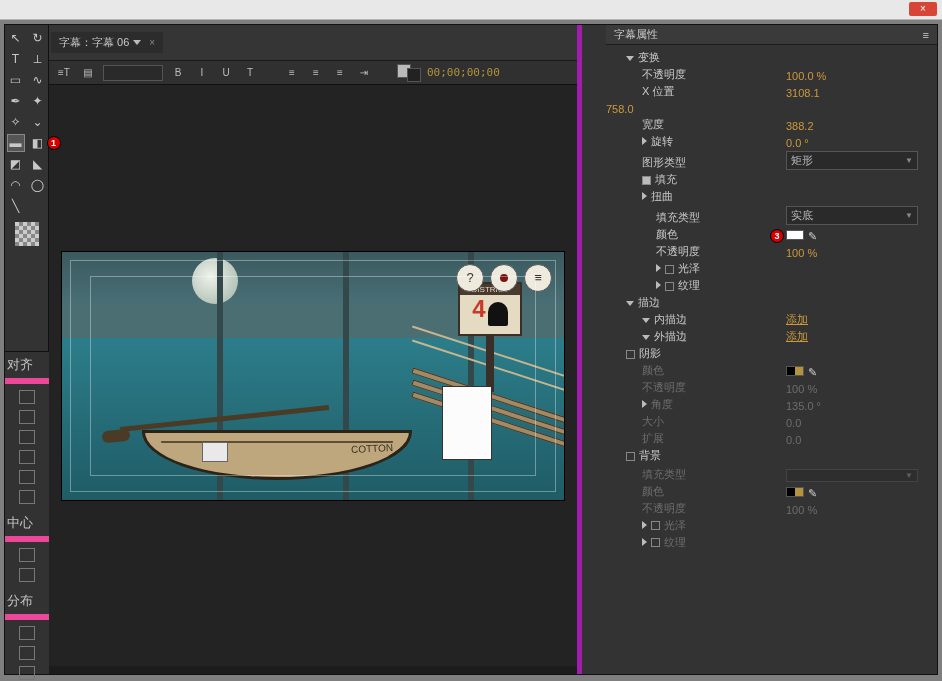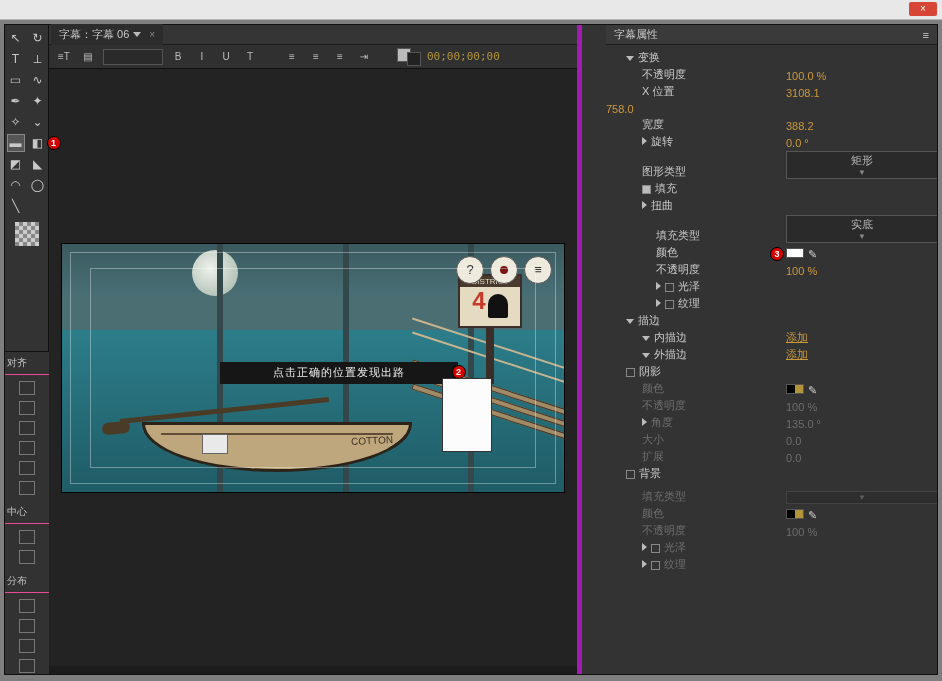--- a/index.html
+++ b/index.html
@@ -19,21 +19,21 @@
   linear-gradient(-45deg,#888 25%,transparent 25%),
   linear-gradient(45deg,transparent 75%,#888 75%),
   linear-gradient(-45deg,transparent 75%,#888 75%);
   background-size:8px 8px; background-position:0 0,0 4px,4px -4px,-4px 0; background-color:#ccc; margin-top:4px;}
 .mk1 { position:relative;}
 .marker { position:absolute; width:14px; height:14px; border-radius:50%; background:#d60000; border:1px solid #000; color:#fff; font-size:9px; display:flex; align-items:center; justify-content:center; font-weight:bold;}
 .mk1 .marker { right:-14px; top:2px;}
 
 
 .canvas-area { flex:1; background:#232323; display:flex; flex-direction:column; }
-.canvas-top { height:20px; background:#353535; display:flex; align-items:center; border-bottom:1px solid #1a1a1a;}
+.canvas-top { height:36px; background:#353535; display:flex; align-items:center; border-bottom:1px solid #1a1a1a;}
 .tab { background:#2c2c2c; color:#c8c8c8; padding:3px 8px; margin-left:2px; display:flex; align-items:center; gap:4px;}
 .tab .x { font-size:10px; color:#888;}
 .tools-row { height:24px; background:#303030; display:flex; align-items:center; padding:0 6px; gap:6px; color:#aaa; border-bottom:1px solid #111;}
 .ticon { width:18px; height:16px; display:inline-flex; align-items:center; justify-content:center; color:#bcbcbc; font-size:10px;}
 .timecode { color:#b3943a; font-family:monospace; font-size:11px;}
 .swatch-pair { display:flex;}
 .swatch-pair .a{ width:14px;height:14px;background:#bbb;border:1px solid #555;}
 .swatch-pair .b{ width:14px;height:14px;background:#222;border:1px solid #555;margin-left:-4px;margin-top:4px;}
 
 .stage-wrap { flex:1; display:flex; align-items:center; justify-content:center; }
@@ -73,41 +73,41 @@
 .label{position:absolute; top:10px; right:16px; color:#3a2f20; font-size:10px; transform:rotate(-3deg);} 
 
 .pier{position:absolute; bottom:40px; right:-10px; width:160px; height:100px;}
 .plank{position:absolute; height:6px; background:#a18a66; border:1px solid #443626; transform-origin:right center;}
 .rail{position:absolute; height:2px; background:#c8b58f; transform-origin:right center;}
 
 .bottom-strip { height:8px; background:#1c1c1c;}
 
 
 .leftpanels { position:absolute; top:326px; left:0; width:44px; background:#323232; border-top:1px solid #111; bottom:0; display:flex; flex-direction:column; align-items:center;}
-.lp-head { width:100%; padding:4px 2px; color:#c2c2c2; font-size:10px; border-bottom:1px solid #ec4899;}
+.lp-head { width:100%; padding:4px 2px; color:#c2c2c2; font-size:13px; border-bottom:6px solid #ec4899;}
 .lp-icons { display:flex; flex-direction:column; gap:6px; padding:6px 0; align-items:center;}
 .lpi{width:16px;height:14px;border:1px solid #777;}
 
 
 .rightpanel { width:360px; background:#333; border-left:5px solid #a21caf; display:flex; flex-direction:column;padding-left:24px;}
 .rp-head { height:20px; background:#3a3a3a; display:flex; align-items:center; padding:0 8px; color:#ccc; border-bottom:1px solid #1c1c1c; justify-content:space-between;}
 .rp-body { flex:1; overflow:auto; padding:4px 0;}
 .row { display:flex; align-items:flex-end; min-height:16px; padding:1px 0;}
 .lbl { flex:0 0 180px; padding-left:20px; color:#c8c8c8;}
 .lbl.sub { padding-left:36px;}
 .lbl.sub2 { padding-left:50px;}
 .lbl.dim { color:#6d6d6d;}
 .val { flex:1; color:#cc9a3c;}
 .val.dim { color:#6d6d6d;}
 .link { color:#cc9a3c; text-decoration:underline; cursor:pointer;}
 .tri { display:inline-block; width:0;height:0; border-top:4px solid transparent;border-bottom:4px solid transparent;border-left:5px solid #bbb; margin-right:4px;}
 .tri.down{border-left:4px solid transparent;border-right:4px solid transparent;border-top:5px solid #bbb;border-bottom:none; width:0;height:0; margin-right:4px;}
 .chk{display:inline-block;width:9px;height:9px;border:1px solid #888;margin-right:4px;vertical-align:middle;}
 .chk.on{background:#bbb;}
-.select { background:#2a2a2a; border:1px solid #555; color:#bbb; padding:1px 4px; width:152px; display:inline-flex; justify-content:space-between; align-items:center;flex-direction:column;}
+.select { background:#2a2a2a; border:1px solid #555; color:#bbb; padding:1px 4px; width:132px; display:inline-flex; justify-content:space-between; align-items:center;}
 .select .ar{font-size:8px;color:#888;}
 .swatchline { display:inline-flex; align-items:center; gap:4px;}
 .sw { width:18px; height:10px; border:1px solid #555;}
 .sw.white{ background:#fff;}
 .sw.half{ background:linear-gradient(90deg,#000 50%,#b3943a 50%);}
 .eyedrop{ width:10px;height:10px; color:#ccc;}
 .mk3 { position:relative;}
 .mk3 .marker{ left:-16px; top:-1px;}
 </style>
 </head>
@@ -249,24 +249,20 @@
 
         <div class="boat">
           <div class="oarshaft"></div>
             <div class="oarblade"></div>
           <div class="hull">
               <div class="label">COTTON</div>
             </div>
           <div class="papers"></div>
         </div>
 
-        <div class="hint-box">
-          <span>点击正确的位置发现出路</span>
-          <div class="marker mk2">2</div>
-        </div>
 
         <div class="whiterect"></div>
 
         <div class="safeframe sf1"></div>
         <div class="safeframe sf2"></div>
       </div>
     </div>
     <div class="bottom-strip"></div>
   </div>
 

